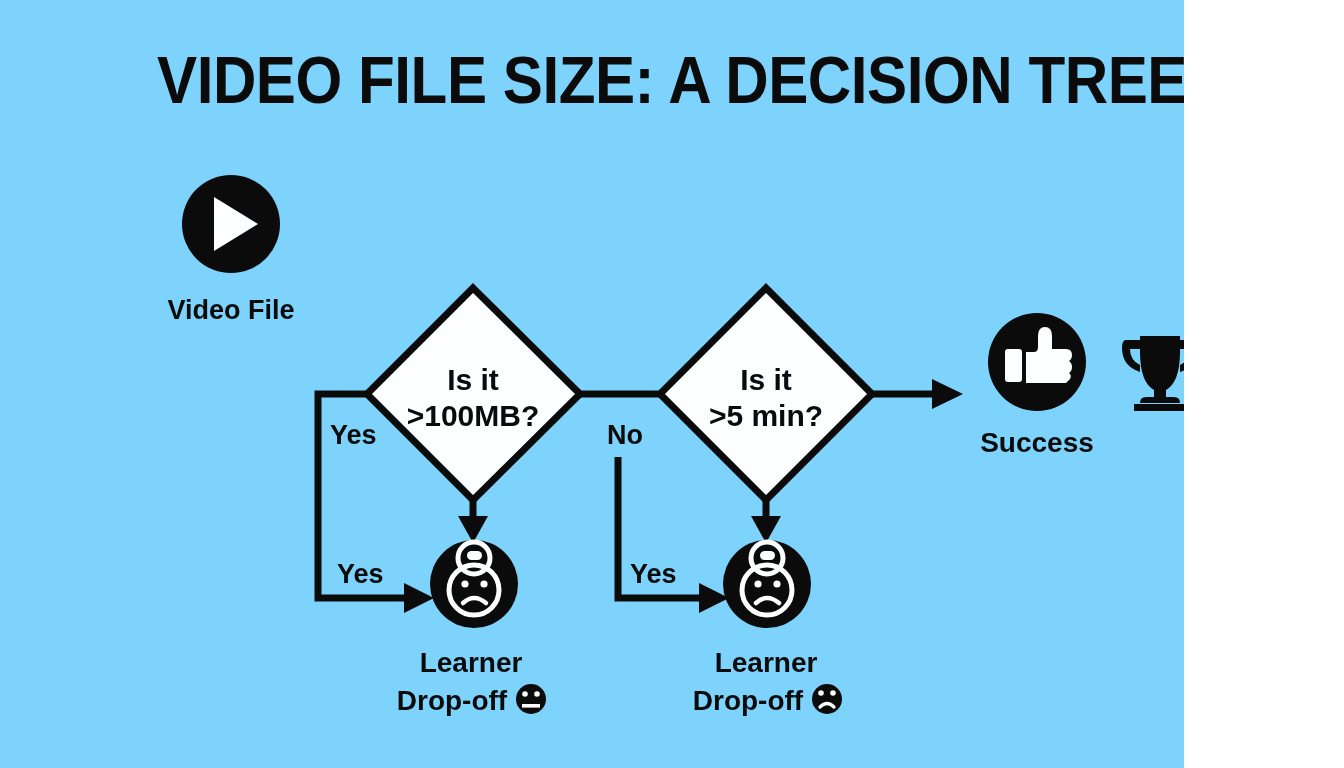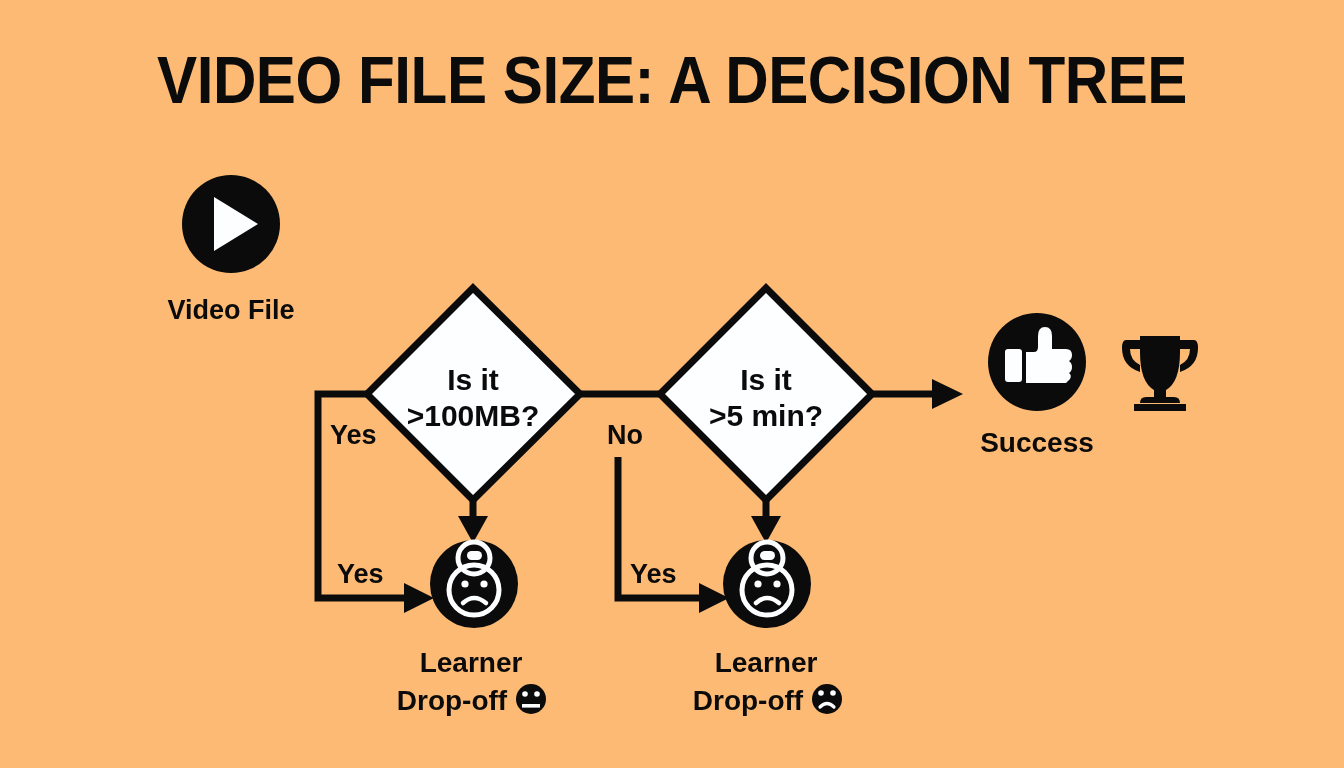--- a/index.html
+++ b/index.html
@@ -6,23 +6,23 @@
   html, body {
     margin: 0;
     padding: 0;
     background: #ffffff;
   }
   body {
     font-family: "Liberation Sans", sans-serif;
   }
   #canvas {
     position: relative;
-    width: 1344px;
+    width: 1184px;
     height: 768px;
-    background: #fdba74;
+    background: #7dd3fc;
     overflow: hidden;
   }
   #diagram-svg {
     position: absolute;
     left: 0;
     top: 0;
     width: 1344px;
     height: 768px;
   }
   .ttl {

